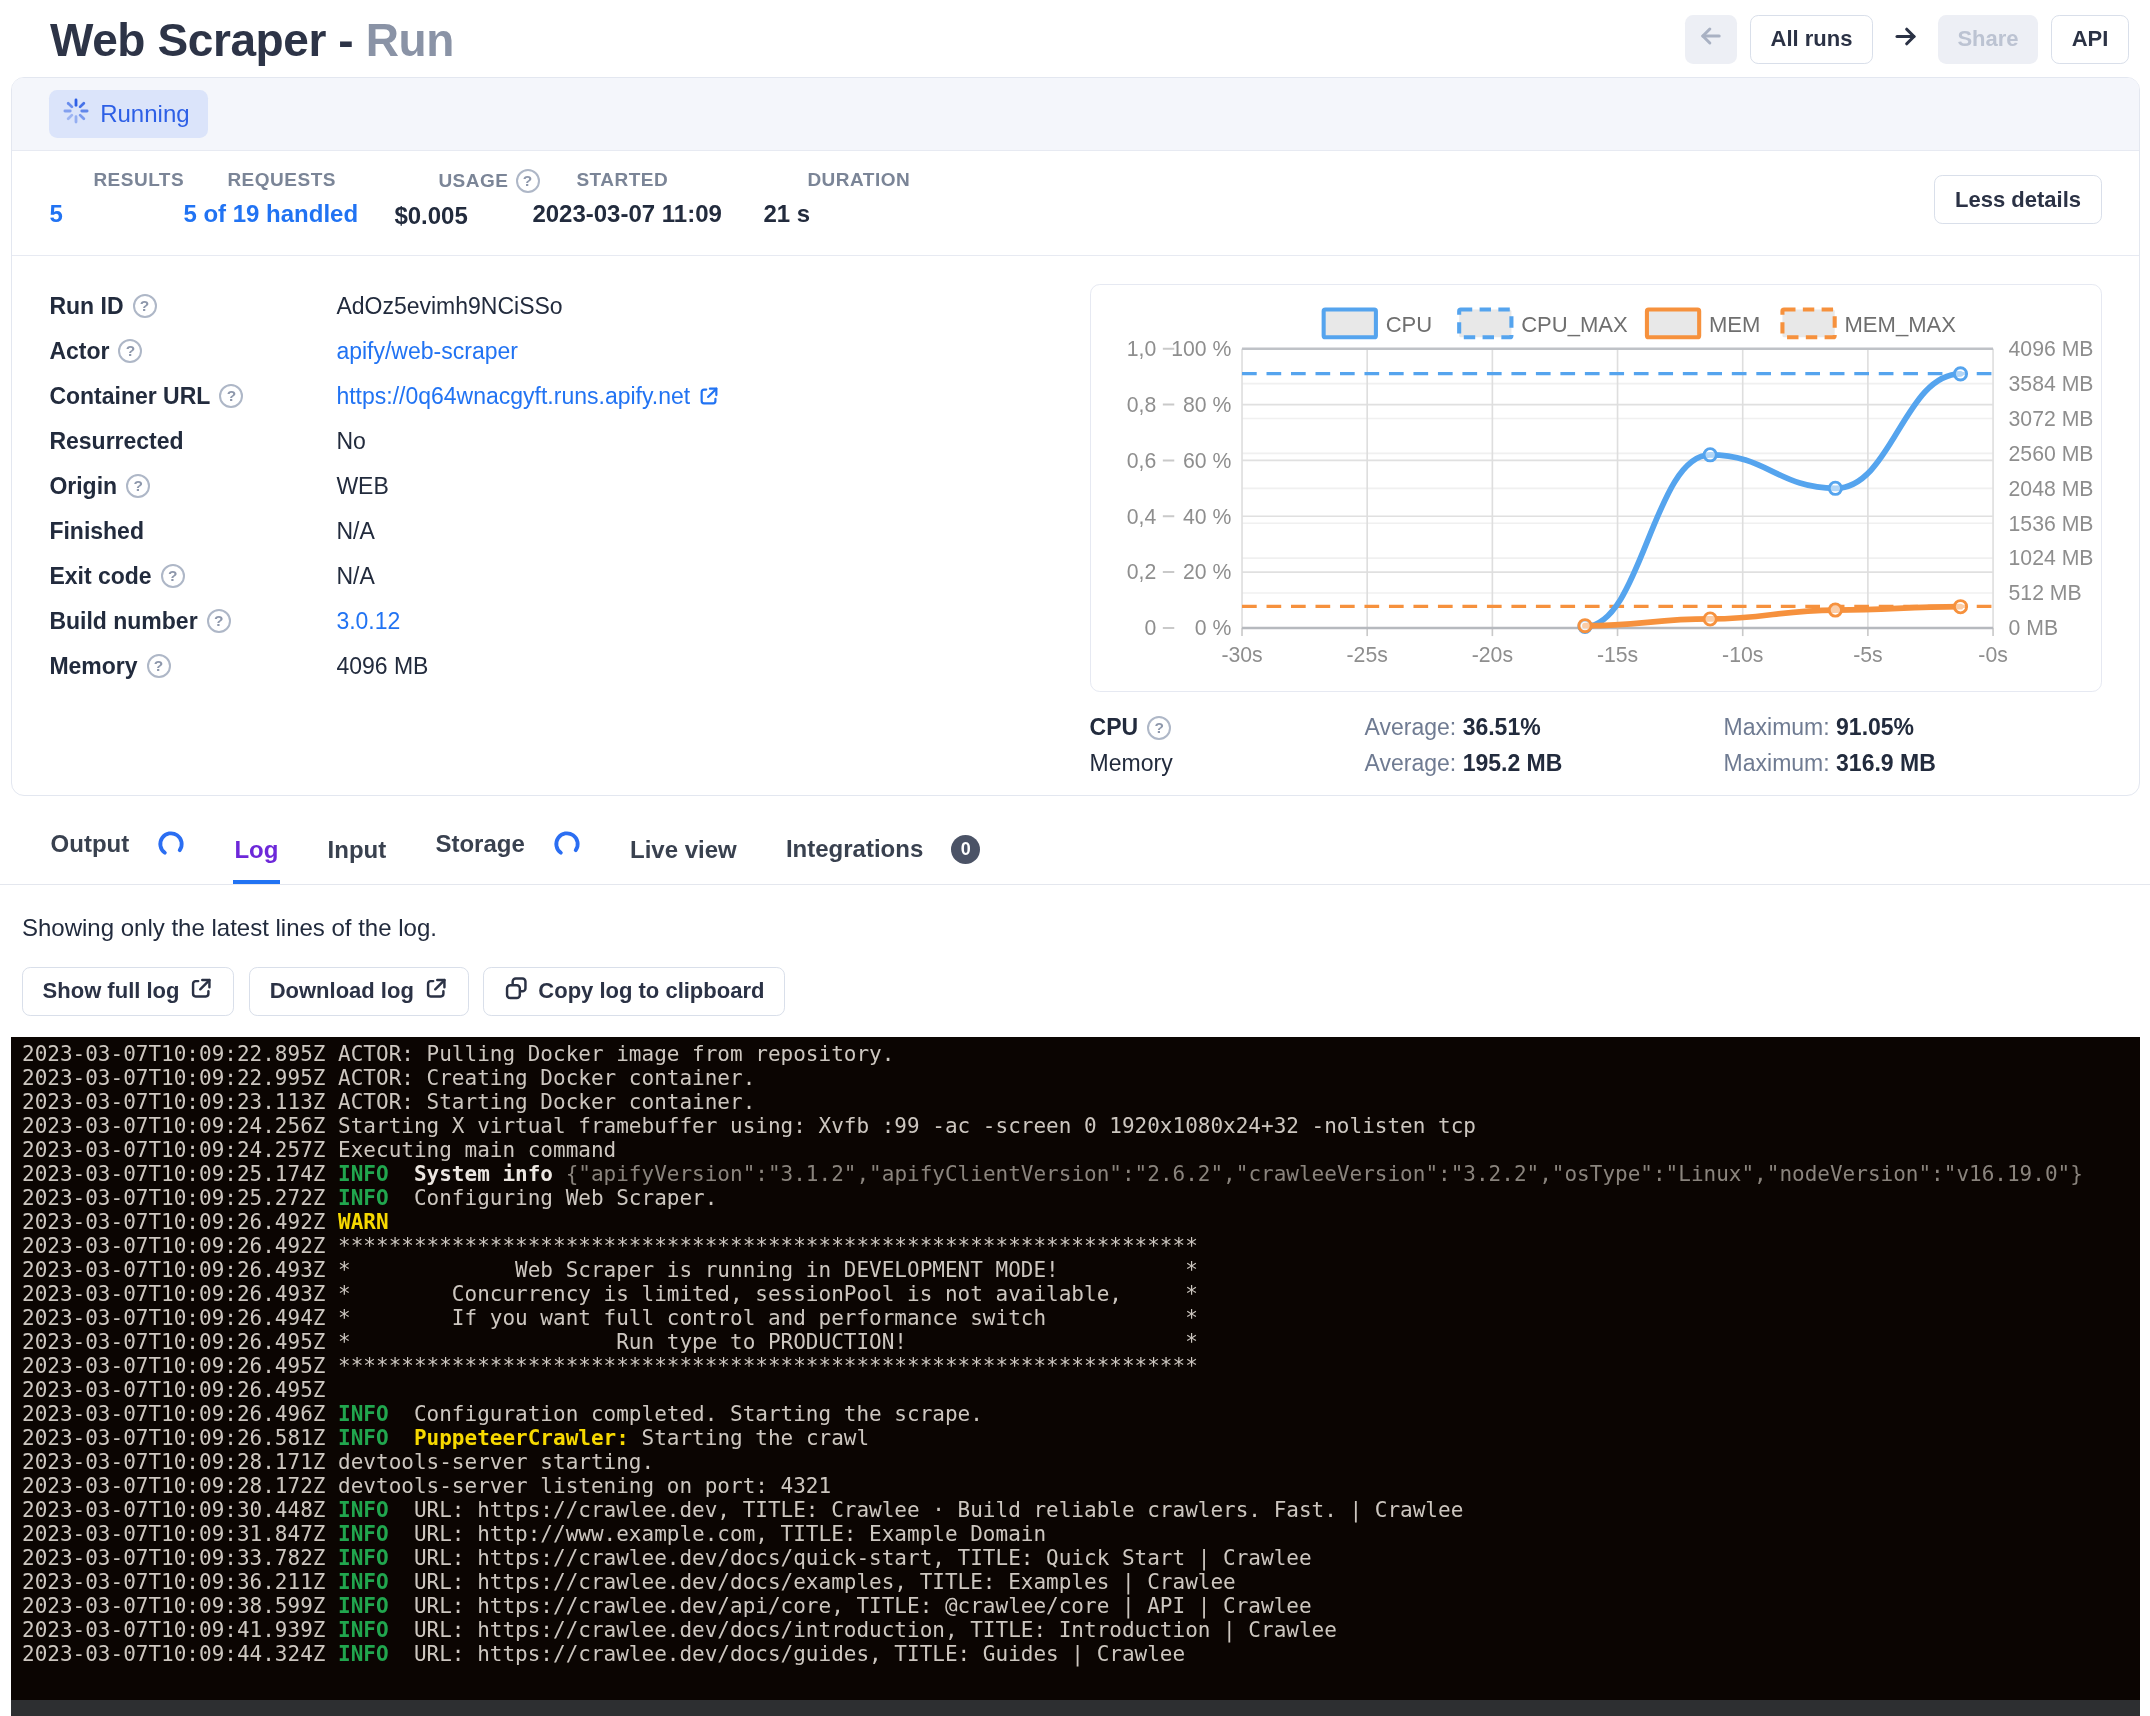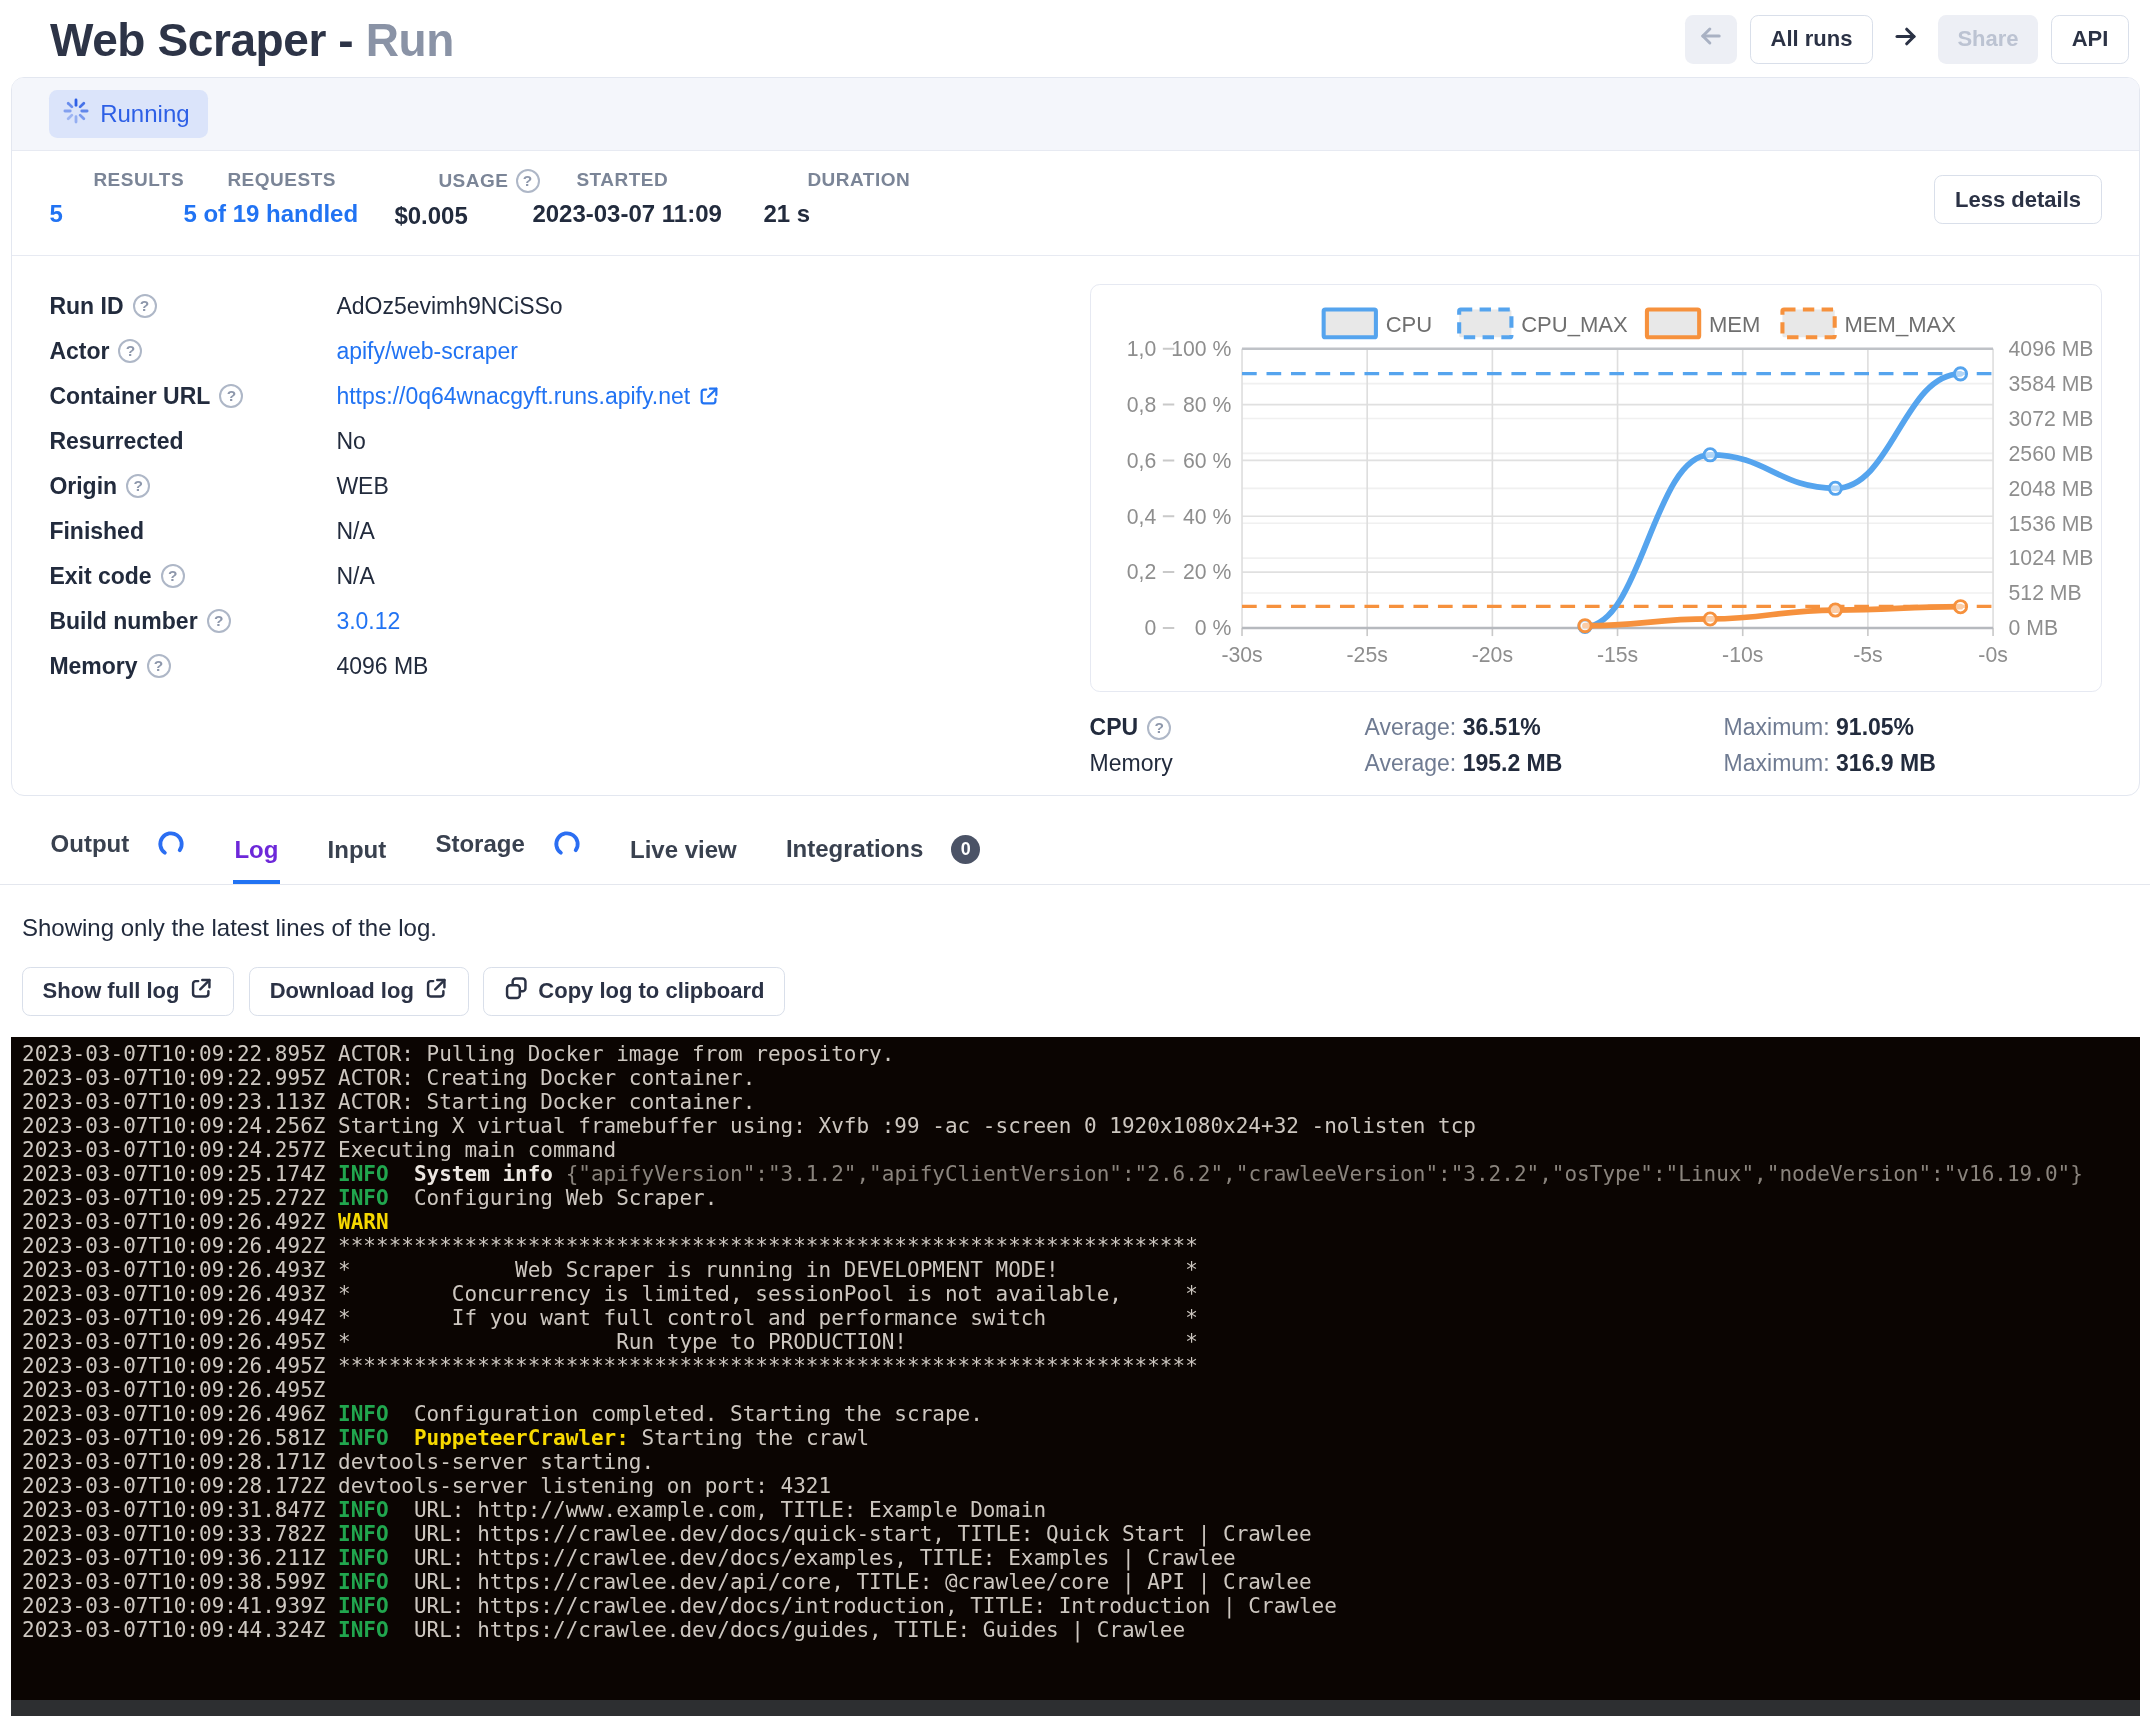--- a/index.html
+++ b/index.html
@@ -443,20 +443,21 @@
         <div class="log-line"><span class="ts">2023-03-07T10:09:26.493Z</span><span class="m"> *             Web Scraper is running in DEVELOPMENT MODE!          *</span></div>
         <div class="log-line"><span class="ts">2023-03-07T10:09:26.493Z</span><span class="m"> *        Concurrency is limited, sessionPool is not available,     *</span></div>
         <div class="log-line"><span class="ts">2023-03-07T10:09:26.494Z</span><span class="m"> *        If you want full control and performance switch           *</span></div>
         <div class="log-line"><span class="ts">2023-03-07T10:09:26.495Z</span><span class="m"> *                     Run type to PRODUCTION!                      *</span></div>
         <div class="log-line"><span class="ts">2023-03-07T10:09:26.495Z</span><span class="m"> ********************************************************************</span></div>
         <div class="log-line"><span class="ts">2023-03-07T10:09:26.495Z</span></div>
         <div class="log-line"><span class="ts">2023-03-07T10:09:26.496Z</span><span class="i"> INFO</span><span class="m">  Configuration completed. Starting the scrape.</span></div>
         <div class="log-line"><span class="ts">2023-03-07T10:09:26.581Z</span><span class="i"> INFO</span><span class="m">  </span><span class="h">PuppeteerCrawler:</span><span class="m"> Starting the crawl</span></div>
         <div class="log-line"><span class="ts">2023-03-07T10:09:28.171Z</span><span class="m"> devtools-server starting.</span></div>
         <div class="log-line"><span class="ts">2023-03-07T10:09:28.172Z</span><span class="m"> devtools-server listening on port: 4321</span></div>
+        <div class="log-line"><span class="ts">2023-03-07T10:09:30.448Z</span><span class="i"> INFO</span><span class="m">  URL: https://crawlee.dev, TITLE: Crawlee · Build reliable crawlers. Fast. | Crawlee</span></div>
         <div class="log-line"><span class="ts">2023-03-07T10:09:31.847Z</span><span class="i"> INFO</span><span class="m">  URL: http://www.example.com, TITLE: Example Domain</span></div>
         <div class="log-line"><span class="ts">2023-03-07T10:09:33.782Z</span><span class="i"> INFO</span><span class="m">  URL: https://crawlee.dev/docs/quick-start, TITLE: Quick Start | Crawlee</span></div>
         <div class="log-line"><span class="ts">2023-03-07T10:09:36.211Z</span><span class="i"> INFO</span><span class="m">  URL: https://crawlee.dev/docs/examples, TITLE: Examples | Crawlee</span></div>
         <div class="log-line"><span class="ts">2023-03-07T10:09:38.599Z</span><span class="i"> INFO</span><span class="m">  URL: https://crawlee.dev/api/core, TITLE: @crawlee/core | API | Crawlee</span></div>
         <div class="log-line"><span class="ts">2023-03-07T10:09:41.939Z</span><span class="i"> INFO</span><span class="m">  URL: https://crawlee.dev/docs/introduction, TITLE: Introduction | Crawlee</span></div>
         <div class="log-line"><span class="ts">2023-03-07T10:09:44.324Z</span><span class="i"> INFO</span><span class="m">  URL: https://crawlee.dev/docs/guides, TITLE: Guides | Crawlee</span></div>
       </div>
     <div class="console-scrollbar"></div>
   </div>
 

